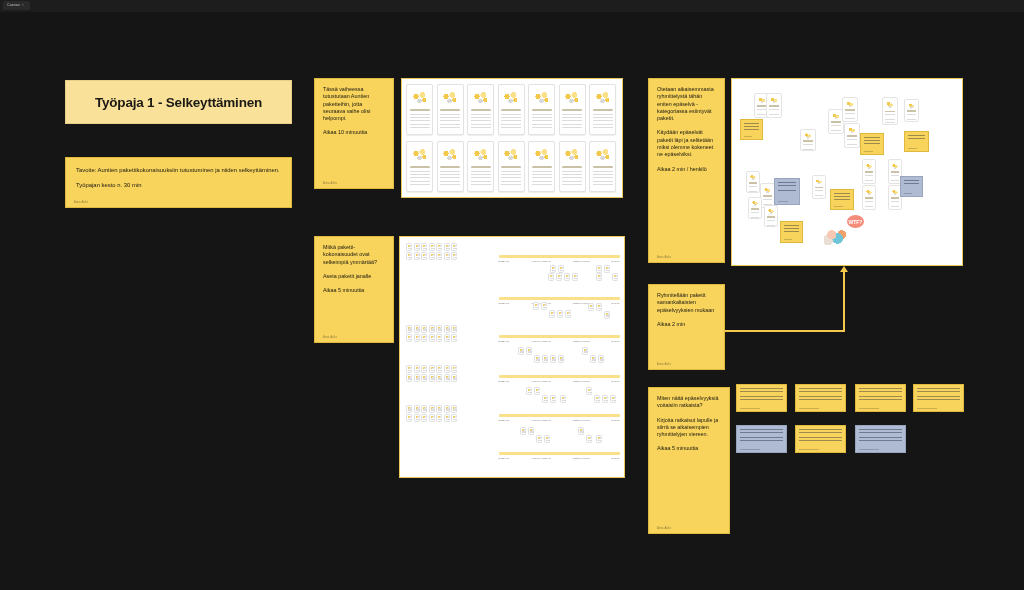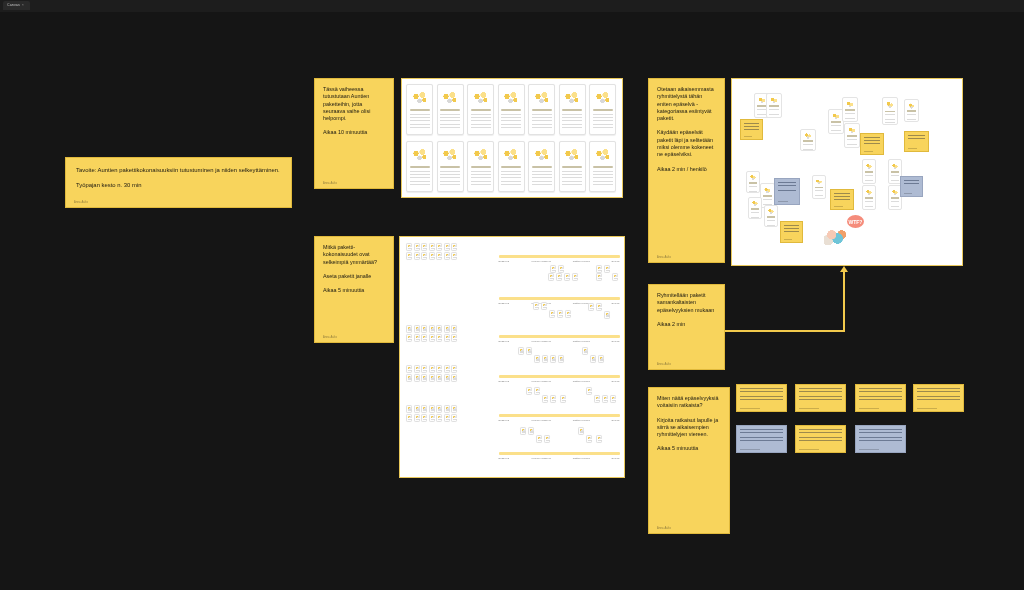--- a/index.html
+++ b/index.html
@@ -198,20 +198,23 @@
 
   <div class="chrome">
     <div class="tab">
       <span class="tab-title">Canvas</span>
       <span class="tab-close">×</span>
     </div>
   </div>
 
   <div class="canvas">
 
+    <div class="title-card">
+      <span>Työpaja 1 - Selkeyttäminen</span>
+    </div>
 
     <div class="note goal-note">
       <span class="ln">Tavoite: Auntien pakettikokonaisuuksiin tutustuminen ja niiden selkeyttäminen.</span>
       <span class="gap"></span>
       <span class="ln">Työpajan kesto n. 30 min</span>
       <span class="sig">Anna Aalto</span>
     </div>
 
     <div class="note n-intro">
       <span class="ln">Tässä vaiheessa tutustutaan Auntien paketteihin, jotta seuraava vaihe olisi helpompi.</span>

